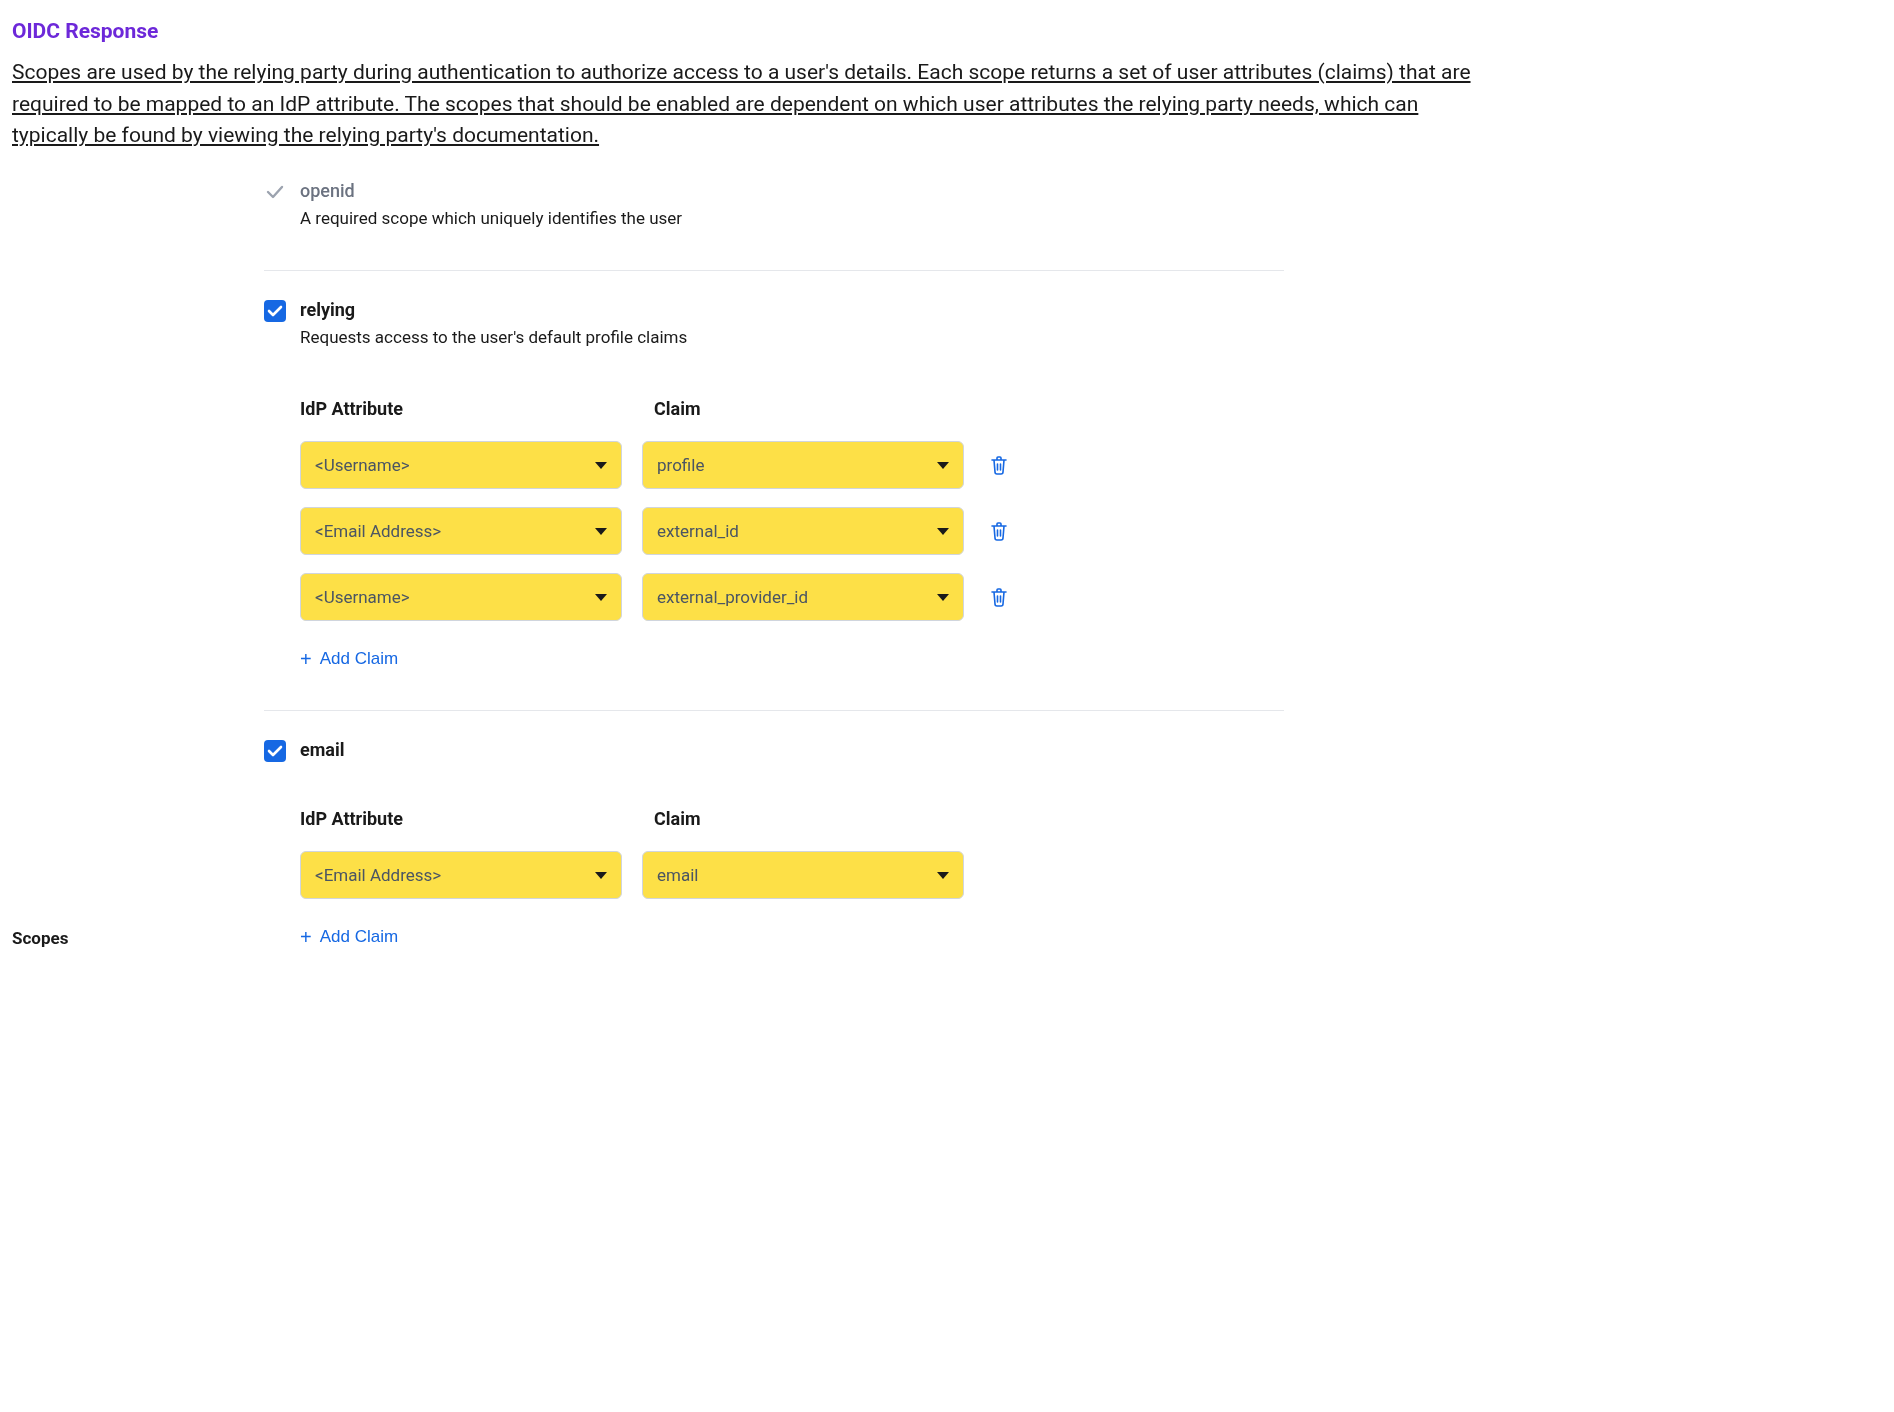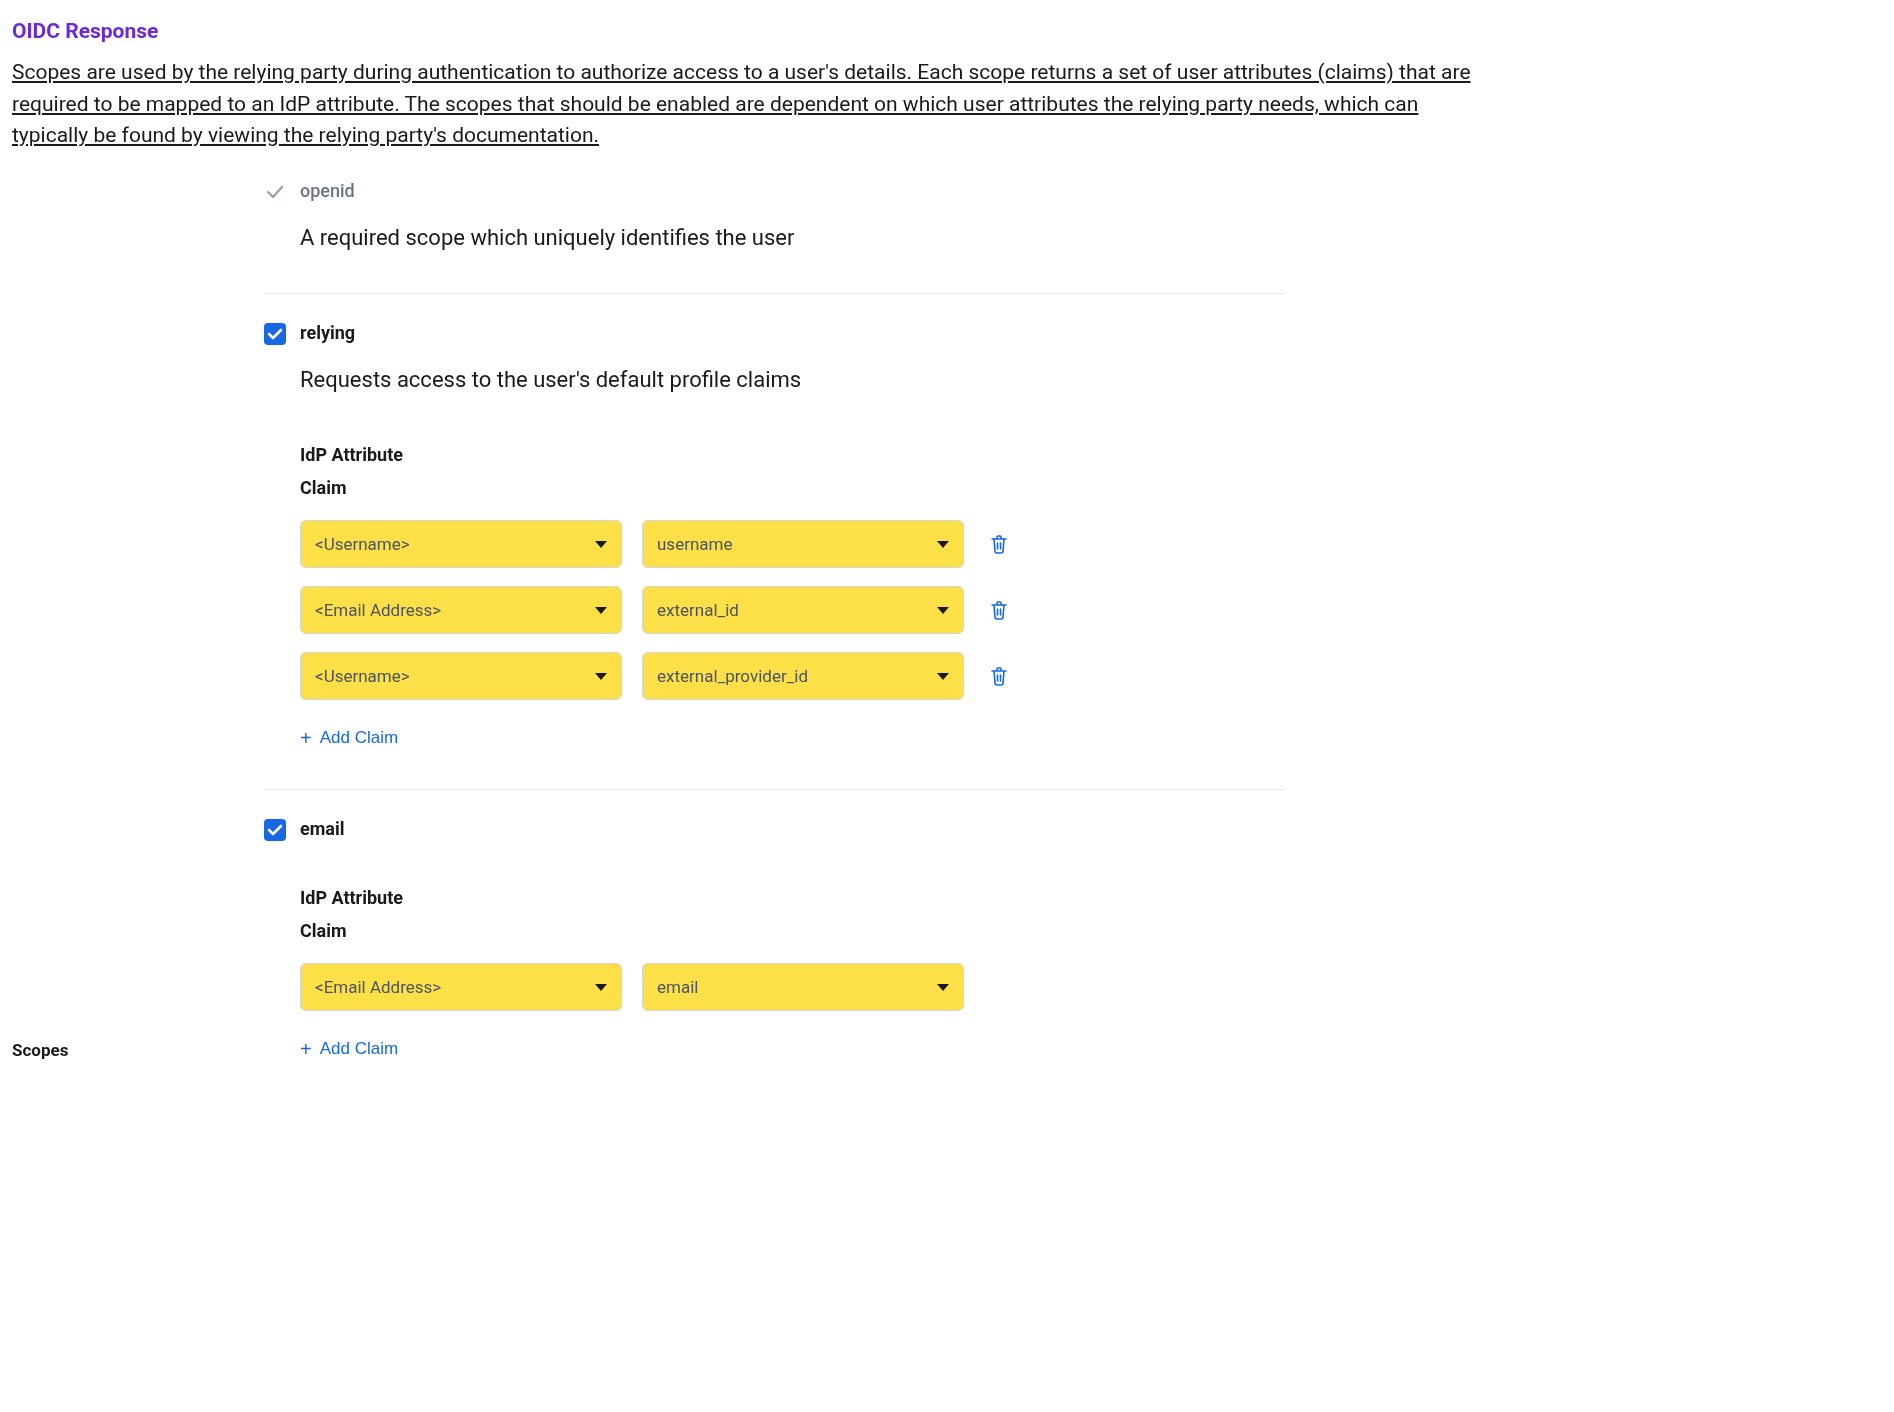--- a/index.html
+++ b/index.html
@@ -61,34 +61,33 @@
   .scope-title {
     font-size: 18px;
     font-weight: 700;
     color: #1a1a1a;
   }
   .scope-title.muted {
     color: #6b7280;
     font-weight: 500;
   }
   .scope-desc {
-    font-size: 22px;
-    color: #1a1a1a;
-    margin-top: 22px;
+    font-size: 17px;
+    color: #1a1a1a;
+    margin-top: 6px;
     line-height: 1.4;
   }
   .claims-area {
     margin-top: 48px;
     padding-left: 0;
   }
   .claims-headers {
     display: flex;
-    gap: 12px;
+    gap: 32px;
     margin-bottom: 22px;
-    flex-direction: column;
   }
   .col-header {
     width: 322px;
     font-size: 18px;
     font-weight: 700;
     color: #1a1a1a;
   }
   .claim-row {
     display: flex;
     align-items: center;
@@ -182,21 +181,21 @@
               <div class="col-header">IdP Attribute</div>
               <div class="col-header">Claim</div>
             </div>
 
             <div class="claim-row">
               <div class="select">
                 <span>&lt;Username&gt;</span>
                 <span class="caret"></span>
               </div>
               <div class="select">
-                <span>username</span>
+                <span>profile</span>
                 <span class="caret"></span>
               </div>
               <button class="trash-btn">
                 <svg width="18" height="20" viewBox="0 0 18 20">
                   <path d="M2 5h14M7 5V3a1 1 0 011-1h2a1 1 0 011 1v2M4 5l1 12a2 2 0 002 2h4a2 2 0 002-2l1-12M7.5 9v6M10.5 9v6" stroke="#1668e3" stroke-width="1.6" fill="none" stroke-linecap="round"></path>
                 </svg>
               </button>
             </div>
 
             <div class="claim-row">

